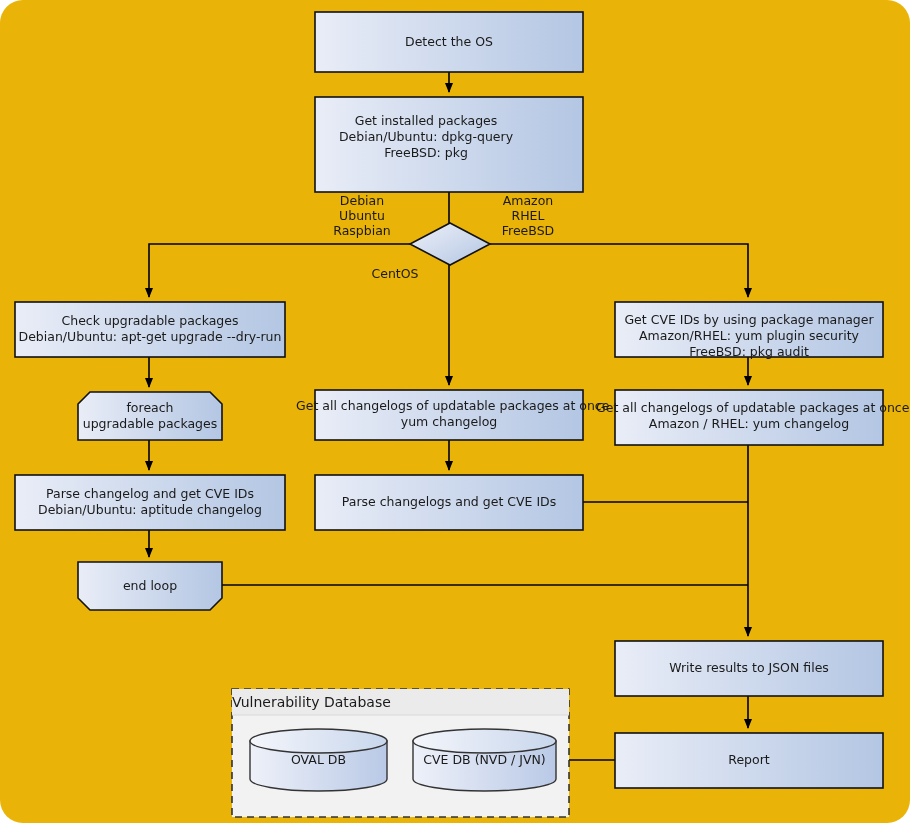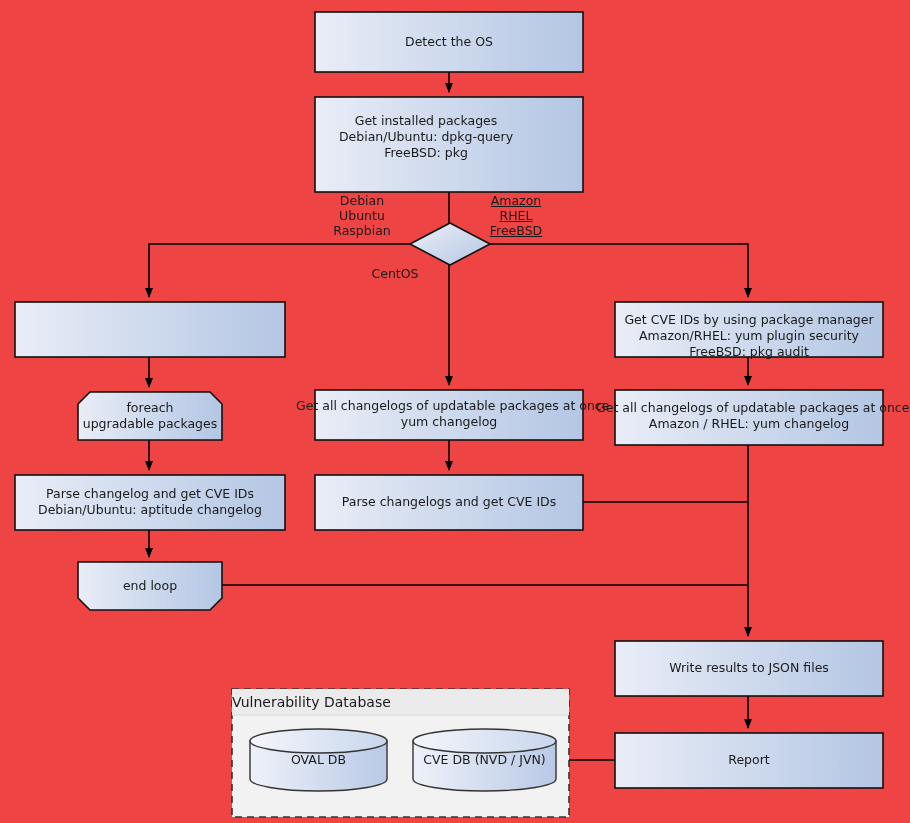--- a/index.html
+++ b/index.html
@@ -8,22 +8,23 @@
     padding: 0;
     background: #ffffff;
   }
   body {
     font-family: "DejaVu Sans", "Liberation Sans", sans-serif;
   }
   #diagram {
     position: relative;
     width: 910px;
     height: 823px;
-    background: #ef4444;
+    background: #eab308;
     overflow: hidden;
+    border-radius: 23px;
   }
   svg.layer {
     position: absolute;
     left: 0;
     top: 0;
     width: 910px;
     height: 823px;
   }
   svg.edges { z-index: 1; }
   svg.shapes { z-index: 2; }
@@ -169,20 +170,24 @@
     <div class="node-label" style="left:315px; top:34px; width:268px;">
       <div>Detect the OS</div>
     </div>
 
     <div class="node-label" style="left:315px; top:113px; width:222px;">
       <div>Get installed packages</div>
       <div>Debian/Ubuntu: dpkg-query</div>
       <div>FreeBSD: pkg</div>
     </div>
 
+    <div class="node-label" style="left:5px; top:313px; width:290px;">
+      <div>Check upgradable packages</div>
+      <div>Debian/Ubuntu: apt-get upgrade --dry-run</div>
+    </div>
 
     <div class="node-label" style="left:72px; top:400px; width:156px;">
       <div>foreach</div>
       <div>upgradable  packages</div>
     </div>
 
     <div class="node-label" style="left:5px; top:486px; width:290px;">
       <div>Parse changelog and get  CVE IDs</div>
       <div>Debian/Ubuntu: aptitude changelog</div>
     </div>
@@ -228,21 +233,21 @@
     </div>
 
     <div class="group-title" style="left:232px; top:693px; width:330px;">Vulnerability Database</div>
 
     <div class="edge-label" style="left:322px; top:193px; width:80px;">
       <div>Debian</div>
       <div>Ubuntu</div>
       <div>Raspbian</div>
     </div>
 
-    <div class="edge-label" style="left:476px; top:193px; width:80px;text-decoration:underline;">
+    <div class="edge-label" style="left:488px; top:193px; width:80px;">
       <div>Amazon</div>
       <div>RHEL</div>
       <div>FreeBSD</div>
     </div>
 
     <div class="edge-label" style="left:355px; top:266px; width:80px;text-align:center;">
       <div>CentOS</div>
     </div>
 
   </div>

